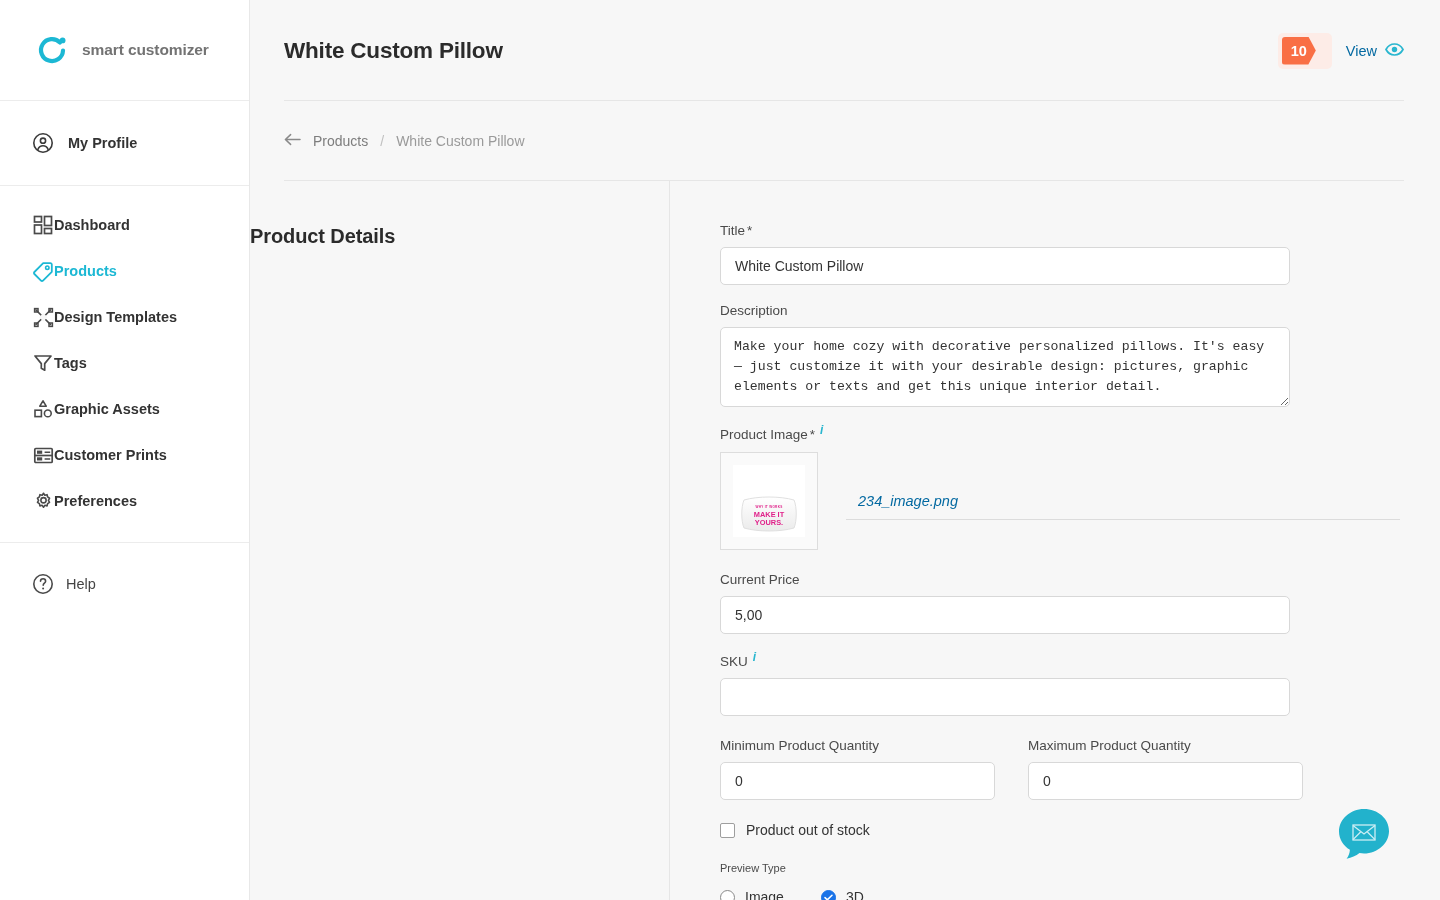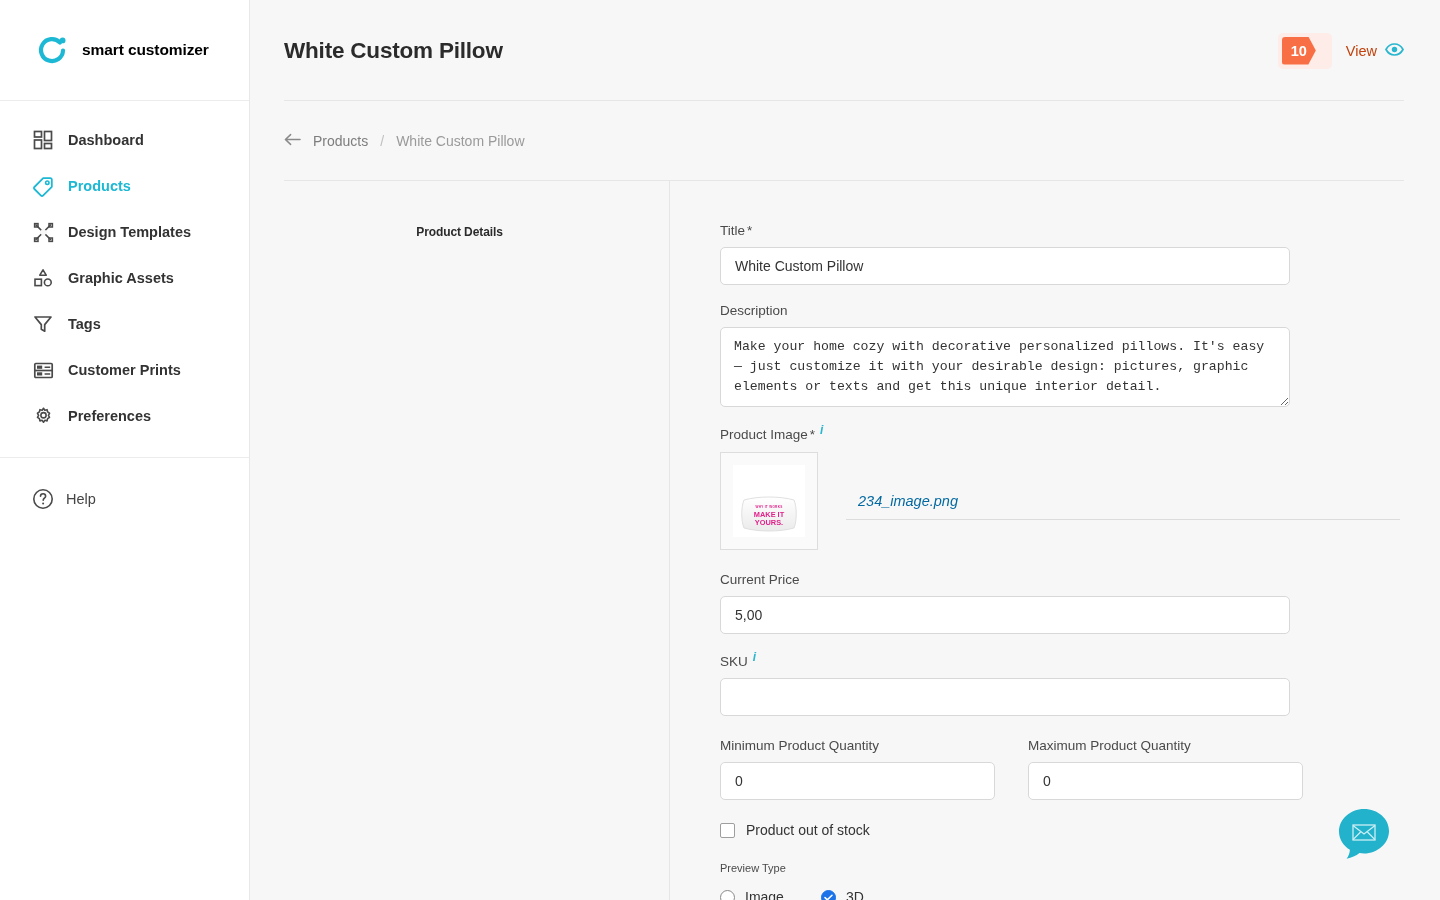--- a/index.html
+++ b/index.html
@@ -21,35 +21,35 @@
   }
   .logo-block {
     height: 101px;
     display: flex; align-items: center;
     padding-left: 36px;
     border-bottom: 1px solid #ececec;
     gap: 13px;
   }
   .logo-mark { width: 33px; height: 33px; position: relative; flex: 0 0 33px; }
   .logo-text {
-    color: #000000; font-size: 15.5px; font-weight: bold;
+    color: #737373; font-size: 15.5px; font-weight: bold;
     letter-spacing: -0.1px;
   }
   .profile-block {
     height: 85px;
     display: flex; align-items: center;
     padding-left: 32px; gap: 14px;
     border-bottom: 1px solid #ececec;
   }
   .profile-label { font-size: 14.5px; font-weight: bold; color: #333; }
 
   .nav { padding-top: 16px; border-bottom: 1px solid #ececec; padding-bottom: 18px; }
   .nav-item {
     height: 46px; display: flex; align-items: center;
-    padding-left: 32px; gap: 14px; cursor: pointer;
+    padding-left: 32px; cursor: pointer;
   }
   .nav-item .nav-label { font-size: 14.5px; font-weight: bold; color: #333; }
   .nav-item.active .nav-label { color: #1cb8d4; }
   .nav-icon { width: 22px; height: 22px; flex: 0 0 22px; display: flex; align-items: center; justify-content: center; }
   .nav-icon svg { display: block; }
 
   .help-block { padding-top: 18px; }
   .help-item {
     height: 46px; display: flex; align-items: center;
     padding-left: 32px; gap: 12px; cursor: pointer;
@@ -76,21 +76,21 @@
     padding: 4px 16px 4px 4px; display: flex; align-items: center;
   }
   .count-badge {
     background: #f96f45; color: #fff; font-size: 14.5px; font-weight: bold;
     height: 28px; min-width: 34px; display: flex; align-items: center; justify-content: center;
     padding: 0 8px;
     clip-path: polygon(0 0, 78% 0, 100% 50%, 78% 100%, 0 100%);
     border-radius: 3px 0 0 3px;
   }
   .view-link { display: flex; align-items: center; gap: 8px; cursor: pointer; }
-  .view-label { color: #c2410c; font-size: 14.5px; }
+  .view-label { color: #0369a1; font-size: 14.5px; }
 
   .breadcrumb-bar {
     height: 80px; padding: 0 36px 0 34px;
     display: flex; align-items: center; gap: 12px; position: relative;
   }
   .breadcrumb-bar::after {
     content: ""; position: absolute; left: 34px; right: 36px; bottom: 0;
     height: 1px; background: #e6e6e6;
   }
   .bc-link { color: #7d7d7d; font-size: 14px; cursor: pointer; }
@@ -99,22 +99,22 @@
 
   
   .content { display: flex; height: 719px; }
   .left-pane {
     width: 420px; flex: 0 0 420px;
     border-right: 1px solid #e6e6e6;
     padding-top: 44px;
     padding-left: 0;
   }
   .section-heading {
-    font-size: 12px; font-weight: bold; color: #2b2b2b;
-    text-align: center; letter-spacing: -0.1px;
+    font-size: 20px; font-weight: bold; color: #2b2b2b;
+    text-align: left; letter-spacing: -0.1px;
   }
   .right-pane { flex: 1; padding: 42px 0 0 50px; }
 
   .field { margin-bottom: 12px; }
   .field-label {
     font-size: 13.5px; color: #4a4a4a; display: flex; align-items: flex-start; gap: 2px;
   }
   .req-star { color: #4a4a4a; font-size: 13.5px; }
   .info-i {
     color: #29b6cf; font-size: 12px; font-weight: bold; font-style: italic;
@@ -201,20 +201,30 @@
     <div class="logo-block">
       <span class="logo-mark">
         <svg width="33" height="33" viewBox="0 0 33 33">
           <path d="M24 8.5 A11 11 0 1 0 27 16.5" fill="none" stroke="#1cb8d4" stroke-width="4.2" stroke-linecap="round"></path>
           <circle cx="26.6" cy="6.4" r="2.9" fill="#1cb8d4"></circle>
         </svg>
       </span>
       <span class="logo-text">smart customizer</span>
     </div>
 
+    <div class="profile-block">
+      <span class="nav-icon">
+        <svg width="22" height="22" viewBox="0 0 22 22">
+          <circle cx="11" cy="11" r="9.2" fill="none" stroke="#3a3a3a" stroke-width="1.6"></circle>
+          <circle cx="11" cy="8.7" r="2.6" fill="none" stroke="#3a3a3a" stroke-width="1.6"></circle>
+          <path d="M5.9 17.4c1-2.5 3-3.7 5.1-3.7s4.1 1.2 5.1 3.7" fill="none" stroke="#3a3a3a" stroke-width="1.6" stroke-linecap="round"></path>
+        </svg>
+      </span>
+      <span class="profile-label">My Profile</span>
+    </div>
 
     <nav class="nav">
 
       <div class="nav-item">
         <span class="nav-icon">
           <svg width="20" height="20" viewBox="0 0 20 20">
             <rect x="1.5" y="1.5" width="7" height="5.5" fill="none" stroke="#4a4a4a" stroke-width="1.7"></rect>
             <rect x="11.5" y="1.5" width="7" height="9" fill="none" stroke="#4a4a4a" stroke-width="1.7"></rect>
             <rect x="1.5" y="10" width="7" height="8.5" fill="none" stroke="#4a4a4a" stroke-width="1.7"></rect>
             <rect x="11.5" y="13.5" width="7" height="5" fill="none" stroke="#4a4a4a" stroke-width="1.7"></rect>
@@ -244,35 +254,35 @@
             <rect x="1.6" y="16" width="3.4" height="3.4" fill="none" stroke="#4a4a4a" stroke-width="1.5"></rect>
             <rect x="16" y="16" width="3.4" height="3.4" fill="none" stroke="#4a4a4a" stroke-width="1.5"></rect>
           </svg>
         </span>
         <span class="nav-label">Design Templates</span>
       </div>
 
       <div class="nav-item">
         <span class="nav-icon">
           <svg width="20" height="20" viewBox="0 0 20 20">
+            <path d="M2 3h16l-6.3 7.6v6.6L8.3 15.3v-4.7z" fill="none" stroke="#4a4a4a" stroke-width="1.7" stroke-linejoin="round"></path>
+          </svg>
+        </span>
+        <span class="nav-label">Tags</span>
+      </div>
+
+      <div class="nav-item">
+        <span class="nav-icon">
+          <svg width="20" height="20" viewBox="0 0 20 20">
             <path d="M10 1.8 L13.2 7.2 H6.8z" fill="none" stroke="#4a4a4a" stroke-width="1.6" stroke-linejoin="round"></path>
             <rect x="2" y="11.2" width="6.4" height="6.4" fill="none" stroke="#4a4a4a" stroke-width="1.6"></rect>
             <circle cx="14.8" cy="14.4" r="3.4" fill="none" stroke="#4a4a4a" stroke-width="1.6"></circle>
           </svg>
         </span>
         <span class="nav-label">Graphic Assets</span>
-      </div>
-
-      <div class="nav-item">
-        <span class="nav-icon">
-          <svg width="20" height="20" viewBox="0 0 20 20">
-            <path d="M2 3h16l-6.3 7.6v6.6L8.3 15.3v-4.7z" fill="none" stroke="#4a4a4a" stroke-width="1.7" stroke-linejoin="round"></path>
-          </svg>
-        </span>
-        <span class="nav-label">Tags</span>
       </div>
 
       <div class="nav-item">
         <span class="nav-icon">
           <svg width="21" height="21" viewBox="0 0 21 21">
             <rect x="1.8" y="3.5" width="17.4" height="14" fill="none" stroke="#4a4a4a" stroke-width="1.7" rx="1"></rect>
             <path d="M1.8 10.5h17.4" stroke="#4a4a4a" stroke-width="1.7"></path>
             <rect x="4" y="5.6" width="5.2" height="3.2" fill="#4a4a4a"></rect>
             <rect x="4" y="12.3" width="5.2" height="3.2" fill="#4a4a4a"></rect>
             <path d="M11.6 7.2h5.6M11.6 13.9h5.6" stroke="#4a4a4a" stroke-width="1.5"></path>

